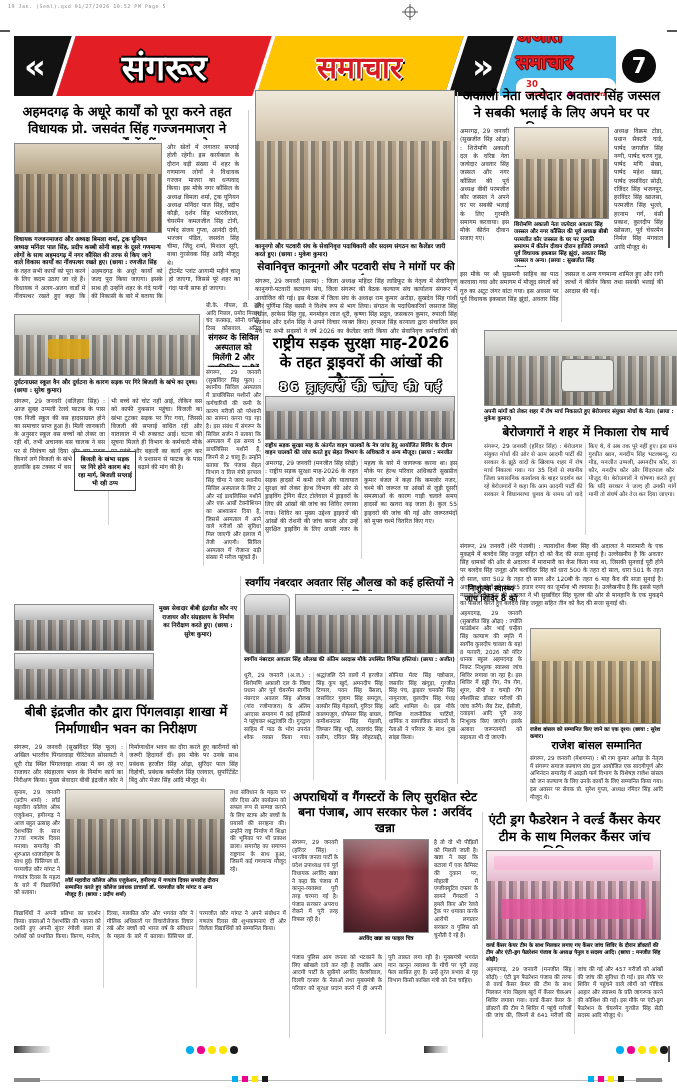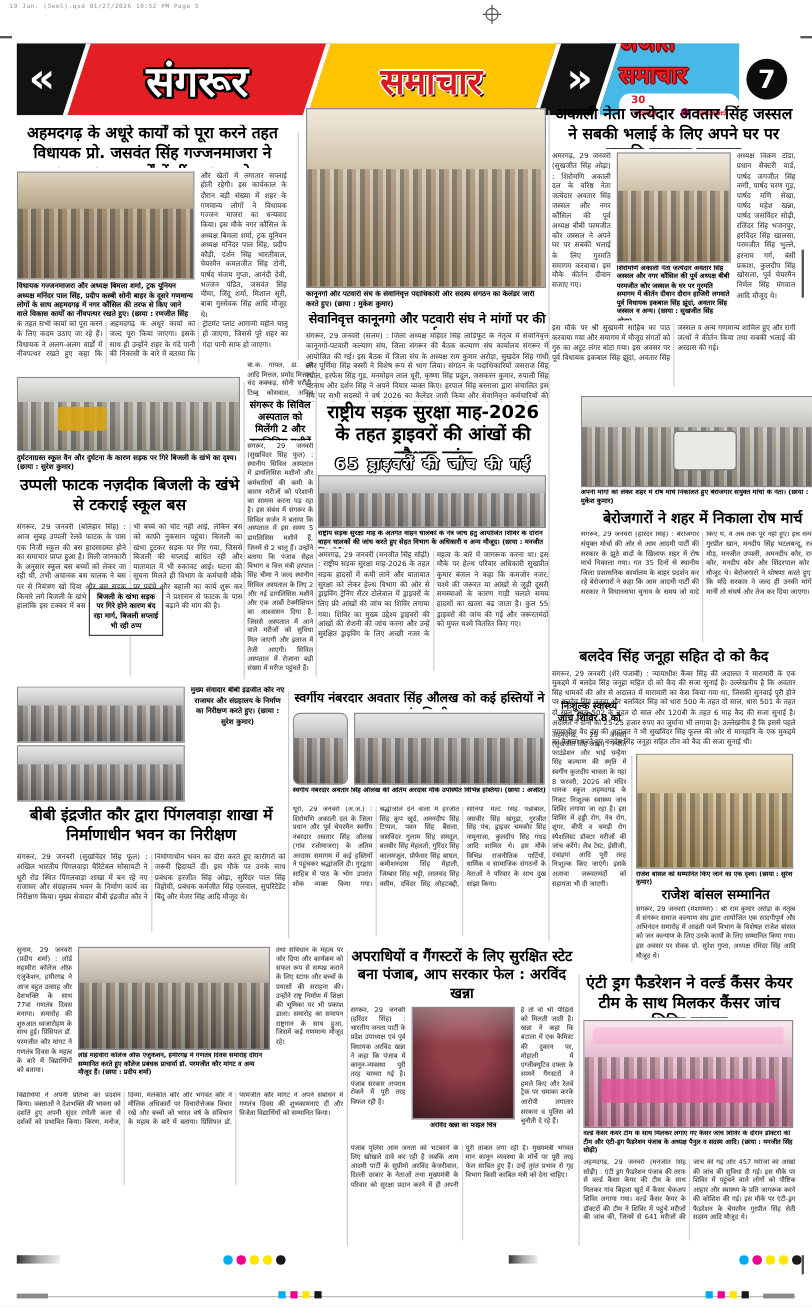--- a/index.html
+++ b/index.html
@@ -166,56 +166,54 @@
       <div class="body" style="width:51px;height:140px;">अध्यक्ष विक्रम टोंडा, प्रधान सैक्टरी वार्ड, पार्षद जगजीत सिंह नग्गी, पार्षद चरण गुड़, पार्षद मणि सेखा, पार्षद महेश खन्ना, पार्षद जसविंदर सोढ़ी, रजिंदर सिंह भजनपुर, हरविंदर सिंह खालसा, परमजीत सिंह भुल्ले, हरनाम गर्ग, बंसी प्रकाश, कुलदीप सिंह खोसला, पूर्व चेयरमैन निर्मल सिंह मंगवाल आदि मौजूद थे।</div>
     </div>
     <div class="body cols2" style="height:52px;margin-top:3px;">इस मौके पर श्री सुखमनी साहिब का पाठ करवाया गया और समागम में मौजूद संगतों को गुरु का अटूट लंगर बांटा गया। इस अवसर पर पूर्व विधायक इकबाल सिंह झूंदां, अवतार सिंह जस्सल व अन्य गणमान्य शामिल हुए और रागी जत्थों ने कीर्तन किया तथा सबकी भलाई की अरदास की गई।</div>
   </section>
 
   <section class="art" style="left:14px;top:314px;width:188px;height:252px;">
     <div class="photo p-street" style="width:186px;height:62px;">
         <i class="patch"></i>
       </div>
     <div class="cap" style="height:16px;">दुर्घटनाग्रस्त स्कूल वैन और दुर्घटना के कारण सड़क पर गिरे बिजली के खंभे का दृश्य। (छाया : सुरेश कुमार)</div>
-    <h2 class="hl fs13" style="height:36px;margin-top:3px;">उप्पली फाटक नज़दीक बिजली के खंभे से टकराई स्कूल बस</h2>
     <div style="position:relative;margin-top:3px;">
       <div class="body cols2" style="height:128px;">संगरूर, 29 जनवरी (बलिहार सिंह) : आज सुबह उप्पली रेलवे फाटक के पास एक निजी स्कूल की बस हादसाग्रस्त होने का समाचार प्राप्त हुआ है। मिली जानकारी के अनुसार स्कूल बस बच्चों को लेकर जा रही थी, तभी अचानक बस चालक ने बस पर से नियंत्रण खो दिया और बस सड़क किनारे लगे बिजली के खंभे से जा टकराई। हालांकि इस टक्कर में बस में सवार किसी भी बच्चे को चोट नहीं आई, लेकिन बस को काफी नुकसान पहुंचा। बिजली का खंभा टूटकर सड़क पर गिर गया, जिससे बिजली की सप्लाई बाधित रही और यातायात में भी रुकावट आई। घटना की सूचना मिलते ही विभाग के कर्मचारी मौके पर पहुंचे और बहाली का कार्य शुरू कर दिया। लोगों ने प्रशासन से फाटक के पास सुरक्षा प्रबंध बढ़ाने की मांग की है।</div>
       <div class="pullbox">बिजली के खंभा सड़क पर गिरे होने कारण बंद रहा मार्ग, बिजली सप्लाई भी रही ठप्प</div>
     </div>
   </section>
 
   <section class="art" style="left:206px;top:302px;width:55px;height:264px;">
     <div class="body" style="height:28px;font-size:5.6px;">बी.के. गोयल, डी. हरि आदि मित्तल, प्रमोद मित्तल, चंद कक्कड़, सोनी घरौंटी, टिब्बू कोसवाल, अनिल फ्लोबाल आदि मौजूद थे।</div>
     <h2 class="hl fs8" style="height:34px;margin-top:3px;">संगरूर के सिविल अस्पताल को मिलेंगी 2 और डायलिसिस मशीनें</h2>
     <div class="body" style="height:192px;margin-top:2px;font-size:5.6px;">संगरूर, 29 जनवरी (सुखविंदर सिंह फूल) : स्थानीय सिविल अस्पताल में डायलिसिस मशीनों और कर्मचारियों की कमी के कारण मरीजों को परेशानी का सामना करना पड़ रहा है। इस संबंध में संगरूर के सिविल सर्जन ने बताया कि अस्पताल में इस समय 5 डायलिसिस मशीनें हैं, जिनमें से 2 चालू हैं। उन्होंने बताया कि पंजाब सेहत विभाग व वित्त मंत्री हरपाल सिंह चीमा ने जल्द स्थानीय सिविल अस्पताल के लिए 2 और नई डायलिसिस मशीनें और एक आर्बो टेक्नीशियन का आश्वासन दिया है, जिससे अस्पताल में आने वाले मरीजों को सुविधा मिल जाएगी और इलाज में तेजी आएगी। सिविल अस्पताल में रोजाना बड़ी संख्या में मरीज पहुंचते हैं।</div>
   </section>
 
   <section class="art" style="left:265px;top:334px;width:192px;height:232px;">
     <h2 class="hl fs15" style="height:44px;">राष्ट्रीय सड़क सुरक्षा माह-2026 के तहत ड्राइवरों की आंखों की स्पैशल जांच</h2>
-    <div class="outline-hl" style="text-align:center;height:16px;">65 ड्राइवरों की जांच की गई</div>
+    <div class="outline-hl" style="text-align:center;height:16px;">86 ड्राइवरों की जांच की गई</div>
     <div class="photo p-gray" style="width:190px;height:44px;margin-top:2px;"></div>
     <div class="cap" style="height:15px;font-size:5.6px;">राष्ट्रीय सड़क सुरक्षा माह के अंतर्गत वाहन चालकों के नेत्र जांच हेतु आयोजित शिविर के दौरान वाहन चालकों की जांच करते हुए सेहत विभाग के अधिकारी व अन्य मौजूद। (छाया : मनजीत सिंह सोढ़ी)</div>
     <div class="body cols2" style="height:100px;margin-top:2px;">अमरगढ़, 29 जनवरी (मनजीत सिंह सोढ़ी) : राष्ट्रीय सड़क सुरक्षा माह-2026 के तहत सड़क हादसों में कमी लाने और यातायात सुरक्षा को लेकर हेल्थ विभाग की ओर से ड्राइविंग ट्रेनिंग सैंटर टोलेवाल में ड्राइवरों के लिए फ्री आंखों की जांच का शिविर लगाया गया। शिविर का मुख्य उद्देश्य ड्राइवरों की आंखों की रोशनी की जांच करना और उन्हें सुरक्षित ड्राइविंग के लिए अच्छी नजर के महत्व के बारे में जागरूक करना था। इस मौके पर हेल्थ परिवार अधिकारी सुखप्रीत कुमार बंजल ने कहा कि कमजोर नजर, चश्मे की जरूरत या आंखों से जुड़ी दूसरी समस्याओं के कारण गाड़ी चलाते समय हादसों का खतरा बढ़ जाता है। कुल 55 ड्राइवरों की जांच की गई और जरूरतमंदों को मुफ्त चश्मे वितरित किए गए।</div>
   </section>
 
   <section class="art" style="left:484px;top:330px;width:203px;height:206px;">
     <div class="photo p-street" style="width:201px;height:76px;">
         <i class="car"></i>
       </div>
     <div class="cap" style="height:15px;font-size:5.6px;">अपनी मांगों को लेकर शहर में रोष मार्च निकालते हुए बेरोजगार संयुक्त मोर्चा के नेता। (छाया : मुकेश कुमार)</div>
     <h2 class="hl fs12" style="height:16px;margin-top:2px;">बेरोजगारों ने शहर में निकाला रोष मार्च</h2>
     <div class="body cols2" style="height:92px;margin-top:2px;font-size:5.8px;">संगरूर, 29 जनवरी (हरिंदर सिंह) : बेरोजगार संयुक्त मोर्चा की ओर से आम आदमी पार्टी की सरकार के झूठे वादों के खिलाफ शहर में रोष मार्च निकाला गया। गत 35 दिनों से स्थानीय जिला प्रशासनिक कार्यालय के बाहर प्रदर्शन कर रहे बेरोजगारों ने कहा कि आम आदमी पार्टी की सरकार ने विधानसभा चुनाव के समय जो वादे किए थे, वे अब तक पूरे नहीं हुए। इस समय पर गुरप्रीत खान, मनदीप सिंह भटलबन्दू, रजनीश मौड़, मनजीत उप्पली, अमनदीप कौर, राजवीर कौर, मनदीप कौर और शिंदरपाल कौर अन्य मौजूद थे। बेरोजगारों ने घोषणा करते हुए कहा कि यदि सरकार ने जल्द ही उनकी मांगें नहीं मानीं तो संघर्ष और तेज कर दिया जाएगा।</div>
   </section>
 
   <section class="art" style="left:460px;top:540px;width:203px;height:86px;">
-    <h2 class="hl fs12" style="height:16px;">बलदेव सिंह जनूहा सहित दो को कैद</h2>
     <div class="body" style="height:66px;margin-top:2px;font-size:5.9px;">संगरूर, 29 जनवरी (शेरे पंजाबी) : न्यायाधीश कैंबर सिंह की अदालत ने मारामारी के एक मुकद्दमे में बलदेव सिंह जनूहा सहित दो को कैद की सजा सुनाई है। उल्लेखनीय है कि अवतार सिंह धामकों की ओर से अदालत में मारामारी का केस किया गया था, जिसकी सुनवाई पूरी होने पर बलदेव सिंह जनूहा और बलविंदर सिंह को धारा 500 के तहत दो साल, धारा 501 के तहत दो साल, धारा 502 के तहत दो साल और 120बी के तहत 6 माह कैद की सजा सुनाई है। अदालत ने दोनों को 25-25 हजार रुपए का जुर्माना भी लगाया है। उल्लेखनीय है कि इससे पहले न्यायाधीश वैद हंस की अदालत ने भी सुखविंदर सिंह फूल्ल की ओर से मानहानि के एक मुकद्दमे का फैसला करते हुए बलदेव सिंह जनूहा सहित तीन को कैद की सजा सुनाई थी।</div>
   </section>
 
-  <section class="art" style="left:14px;top:572px;width:224px;height:212px;">
+  <section class="art" style="left:14px;top:604px;width:224px;height:212px;">
     <div class="row">
       <figure style="width:140px;">
         <div class="photo p-bw" style="width:140px;height:47px;"></div>
         <div class="photo p-bw" style="width:140px;height:47px;margin-top:2px;"></div>
       </figure>
       <div class="sidecap" style="width:78px;height:96px;">मुख्य सेवादार बीबी इंद्रजीत कौर नए राजाघर और संग्रहालय के निर्माण का निरीक्षण करते हुए। (छाया : सुरेश कुमार)</div>
     </div>
     <h2 class="hl fs13" style="height:36px;margin-top:4px;">बीबी इंद्रजीत कौर द्वारा पिंगलवाड़ा शाखा में निर्माणाधीन भवन का निरीक्षण</h2>
     <div class="body cols2" style="height:66px;margin-top:3px;">संगरूर, 29 जनवरी (सुखविंदर सिंह फूल) : अखिल भारतीय पिंगलवाड़ा चैरिटेबल सोसायटी ने धूरी रोड स्थित पिंगलवाड़ा शाखा में बन रहे नए राजाघर और संग्रहालय भवन के निर्माण कार्य का निरीक्षण किया। मुख्य सेवादार बीबी इंद्रजीत कौर ने निर्माणाधीन भवन का दौरा करते हुए कारीगरों को जरूरी हिदायतें दीं। इस मौके पर उनके साथ प्रबंधक हरजीत सिंह ओढ़ा, सुरिंदर पाल सिंह विहोची, प्रबंधक कर्मजीत सिंह एलवाल, सुपरिंटेंडेंट बिंदु और मेजर सिंह आदि मौजूद थे।</div>
   </section>

